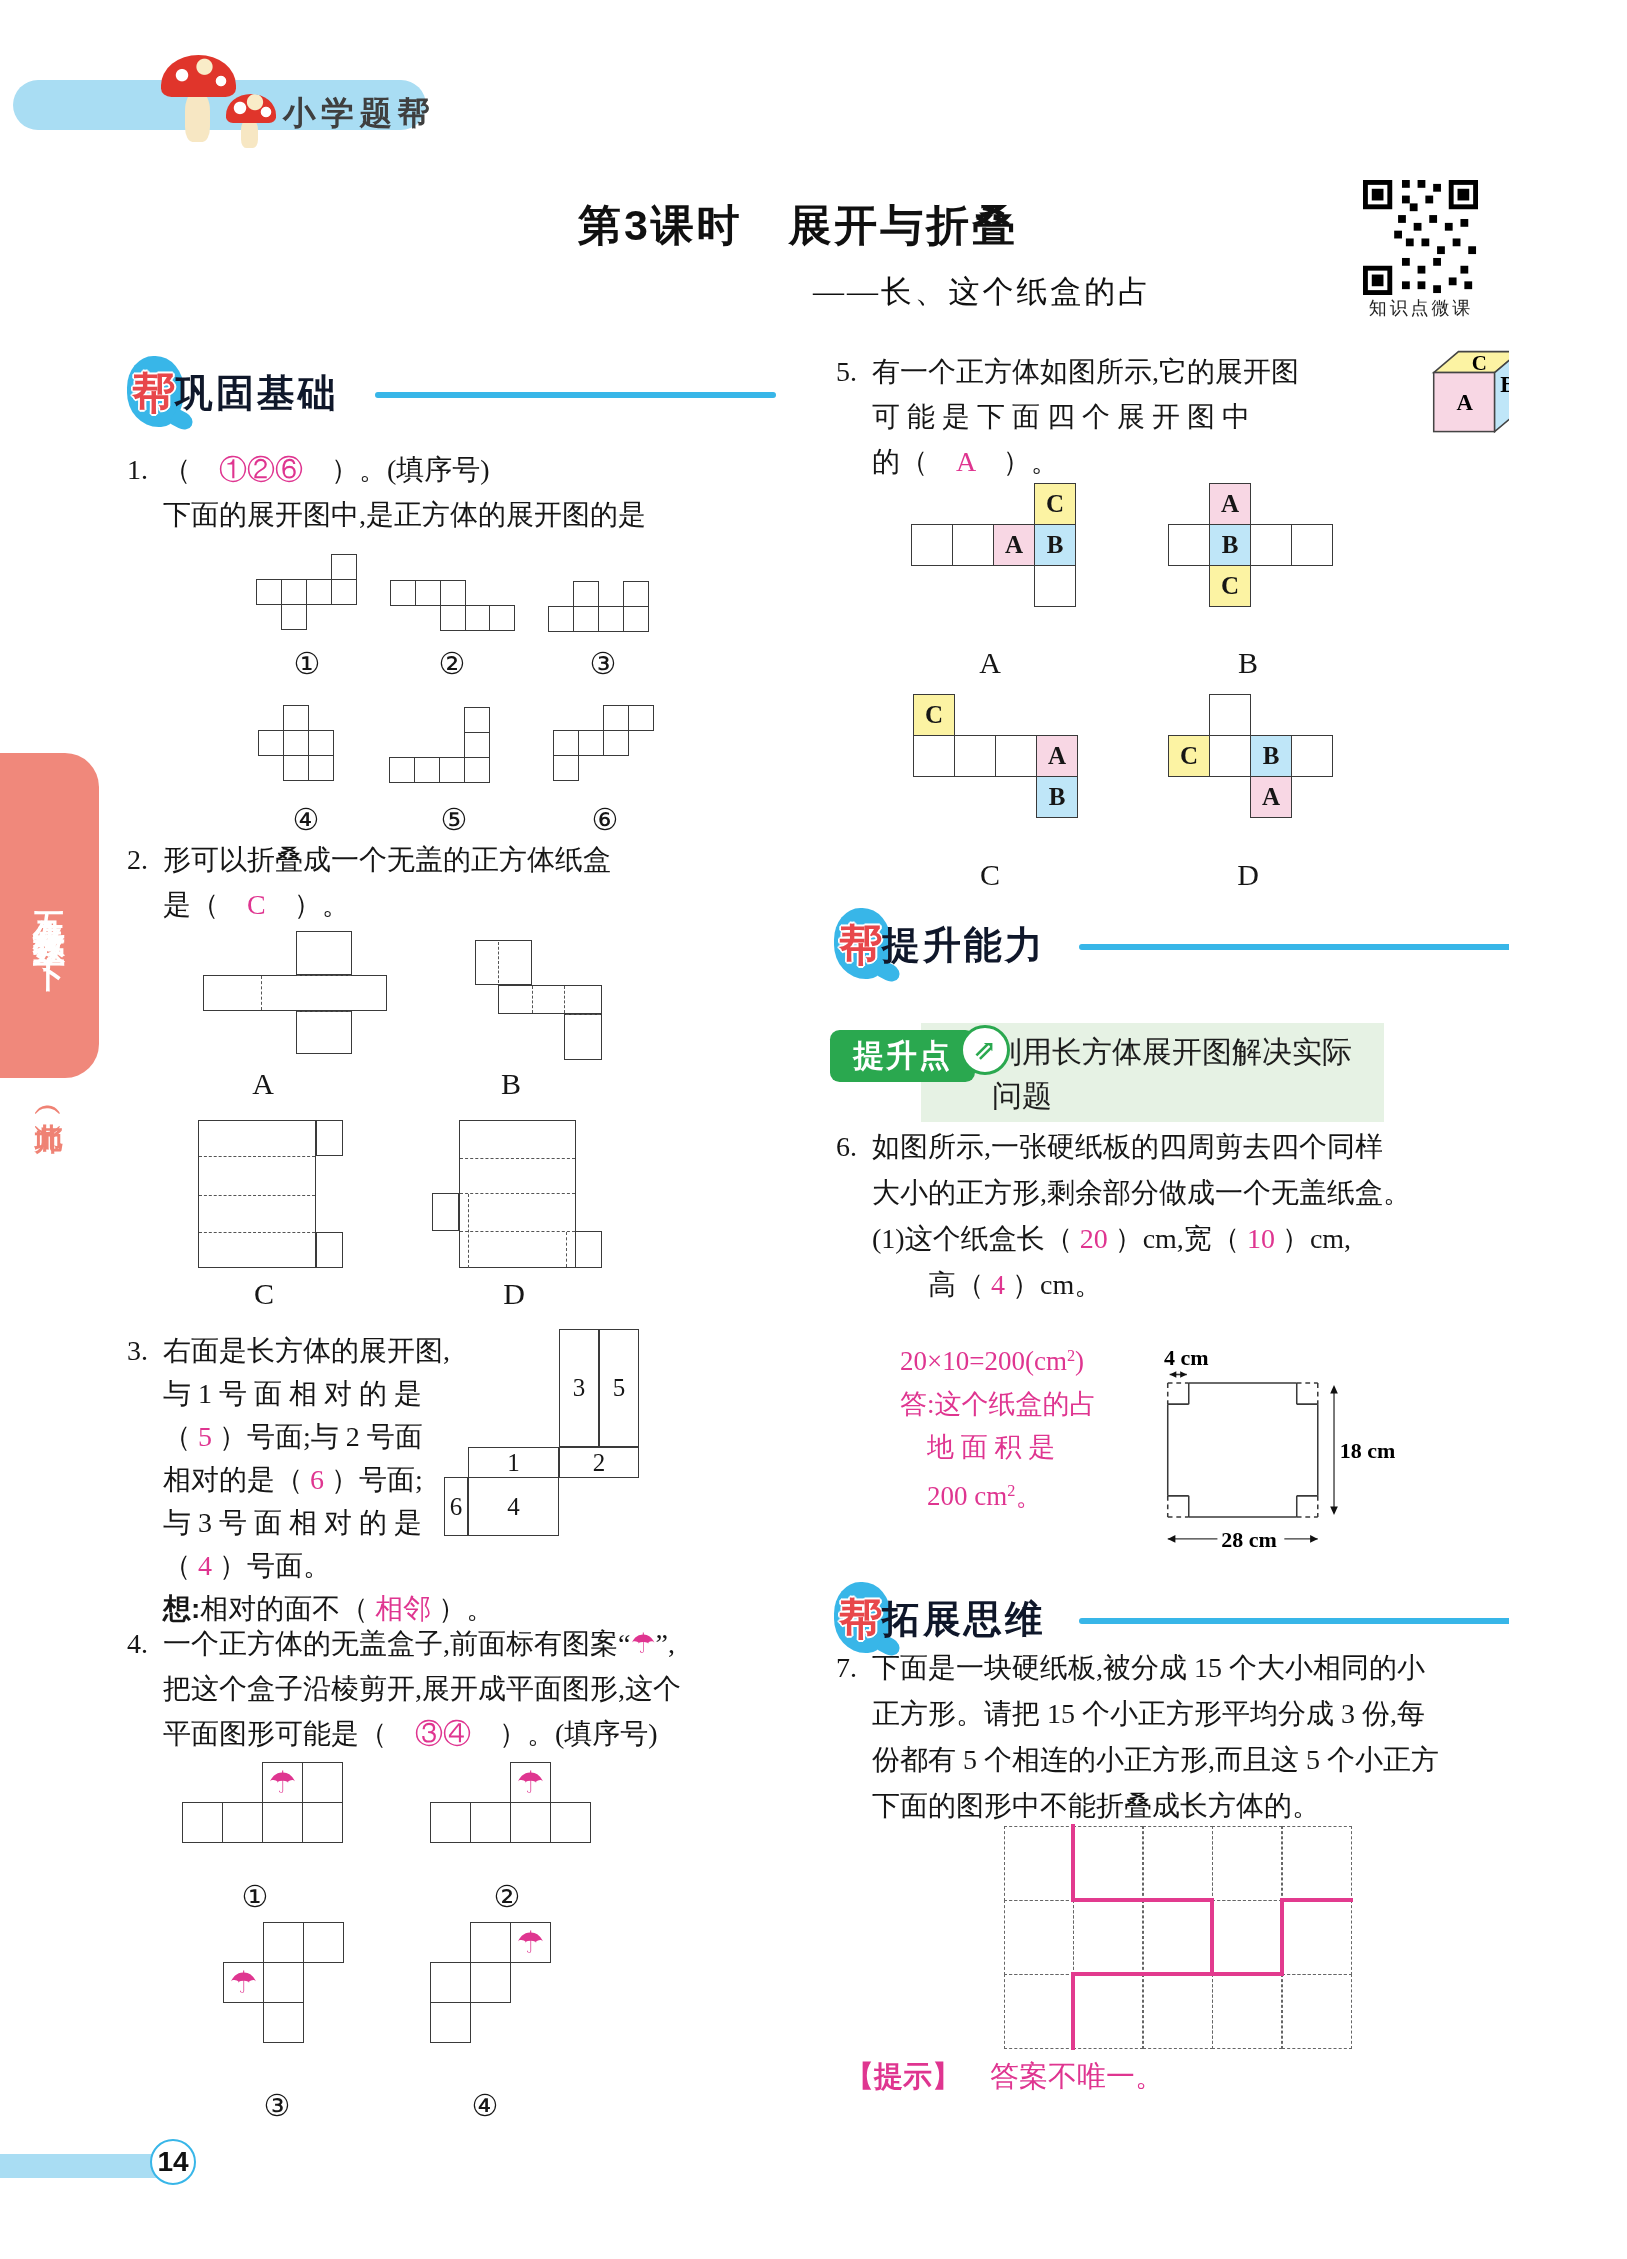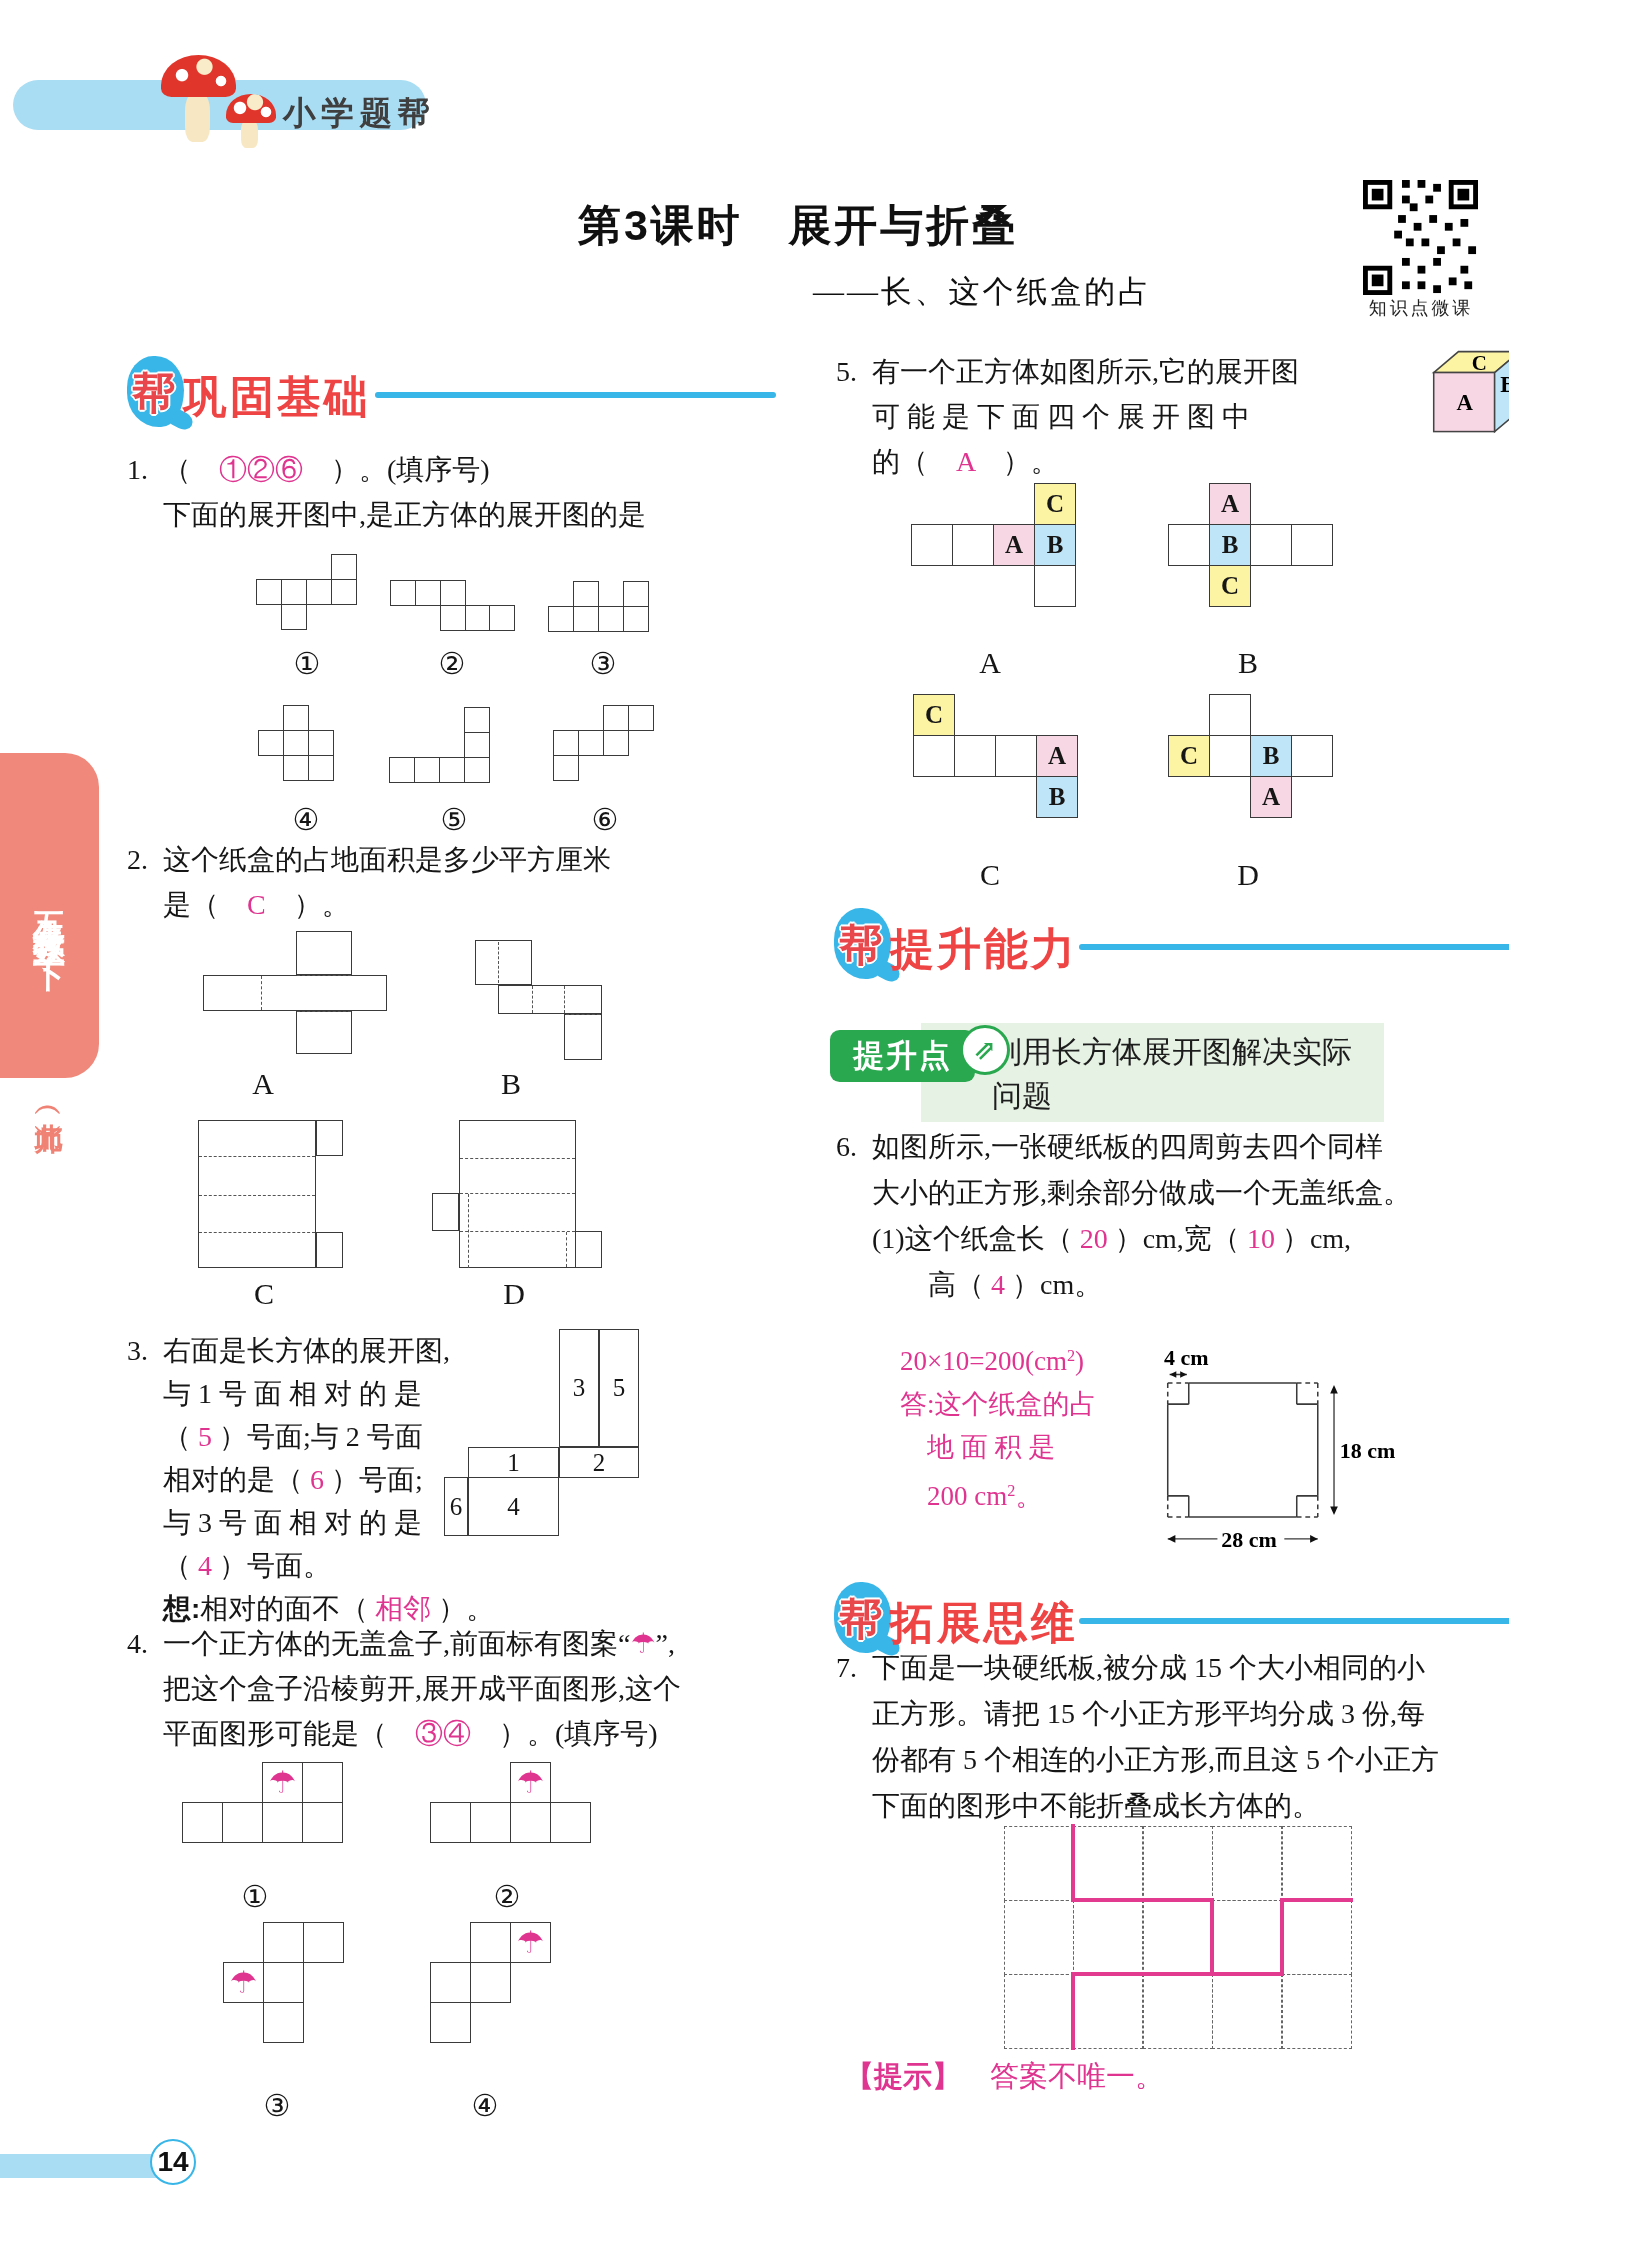--- a/index.html
+++ b/index.html
@@ -39,22 +39,22 @@
 
   
   .sec{position:absolute;height:86px}
   .blob{position:absolute;left:0;top:0;width:57px;height:71px;background:#38b6e8;
         border-radius:48% 52% 42% 58%/46% 50% 54% 50%}
   .blob::after{content:"";position:absolute;right:-8.6px;bottom:-1.9px;width:21px;height:17px;background:#38b6e8;
         border-radius:10% 85% 85% 20%;transform:rotate(28deg)}
   .bangchar{position:absolute;left:4.8px;top:7.6px;font-family:"Liberation Sans",sans-serif;font-weight:900;
         font-size:44px;color:#e8474b;
         text-shadow:-1.9px 0 #fff,1.9px 0 #fff,0 -1.9px #fff,0 1.9px #fff,-1px -1px #fff,1px 1px #fff,-1px 1px #fff,1px -1px #fff}
-  .stitle{position:absolute;left:56px;top:11.5px;font-family:"Liberation Sans",sans-serif;font-weight:900;
-        font-size:44px;letter-spacing:2.9px;color:#ef4444}
+  .stitle{position:absolute;left:48px;top:11.5px;font-family:"Liberation Sans",sans-serif;font-weight:900;
+        font-size:38px;letter-spacing:2.9px;color:#0f172a}
   .hline{position:absolute;top:36px;height:5.7px;background:#38b6e8;border-radius:2.9px}
 
   
   .q{position:absolute;display:flex;font-size:28px;line-height:45px}
   .qnum{width:36px;flex:none}
   .qbody{flex:1}
   .rline{white-space:nowrap}
   .seg-a{color:#df3590}
   .seg-b{font-family:"Liberation Sans",sans-serif;font-weight:700}
   .seg-u{color:#df3590}
@@ -230,21 +230,21 @@
       <div class="ncell" style="left: 50px; top: 25px; width: 26px; height: 26px;"></div>
       <div class="ncell" style="left: 0px; top: 50px; width: 26px; height: 26px;"></div>
     </div>
   <div class="netlabel" style="left:287px;top:802px">④</div>
   <div class="netlabel" style="left:435px;top:802px">⑤</div>
   <div class="netlabel" style="left:586px;top:802px">⑥</div>
 
   <div class="q" style="left:127px;top:837px;width:669px">
     <span class="qnum">2.</span>
     <div class="qbody">
-        <div class="rline"><span class="seg-t">这个纸盒的占地面积是多少平方厘米</span></div>
+        <div class="rline"><span class="seg-t">形可以折叠成一个无盖的正方体纸盒</span></div>
         <div class="rline"><span class="seg-t">是（　</span><span class="seg-a">C</span><span class="seg-t">　）。</span></div>
       </div>
   </div>
   <div class="fig" style="left:203px;top:931px">
       <div class="frect" style="left: 93px; top: 0px; width: 56px; height: 44px;"></div>
       <div class="frect" style="left: 0px; top: 44px; width: 184px; height: 36px;"></div>
       <div class="frect" style="left: 93px; top: 80px; width: 56px; height: 43px;"></div>
       <div class="fdash-v" style="left: 58px; top: 45px; height: 34px;"></div>
       <div class="fdash-h" style="left: 94px; top: 44px; width: 54px;"></div>
       <div class="fdash-h" style="left: 94px; top: 80px; width: 54px;"></div>

